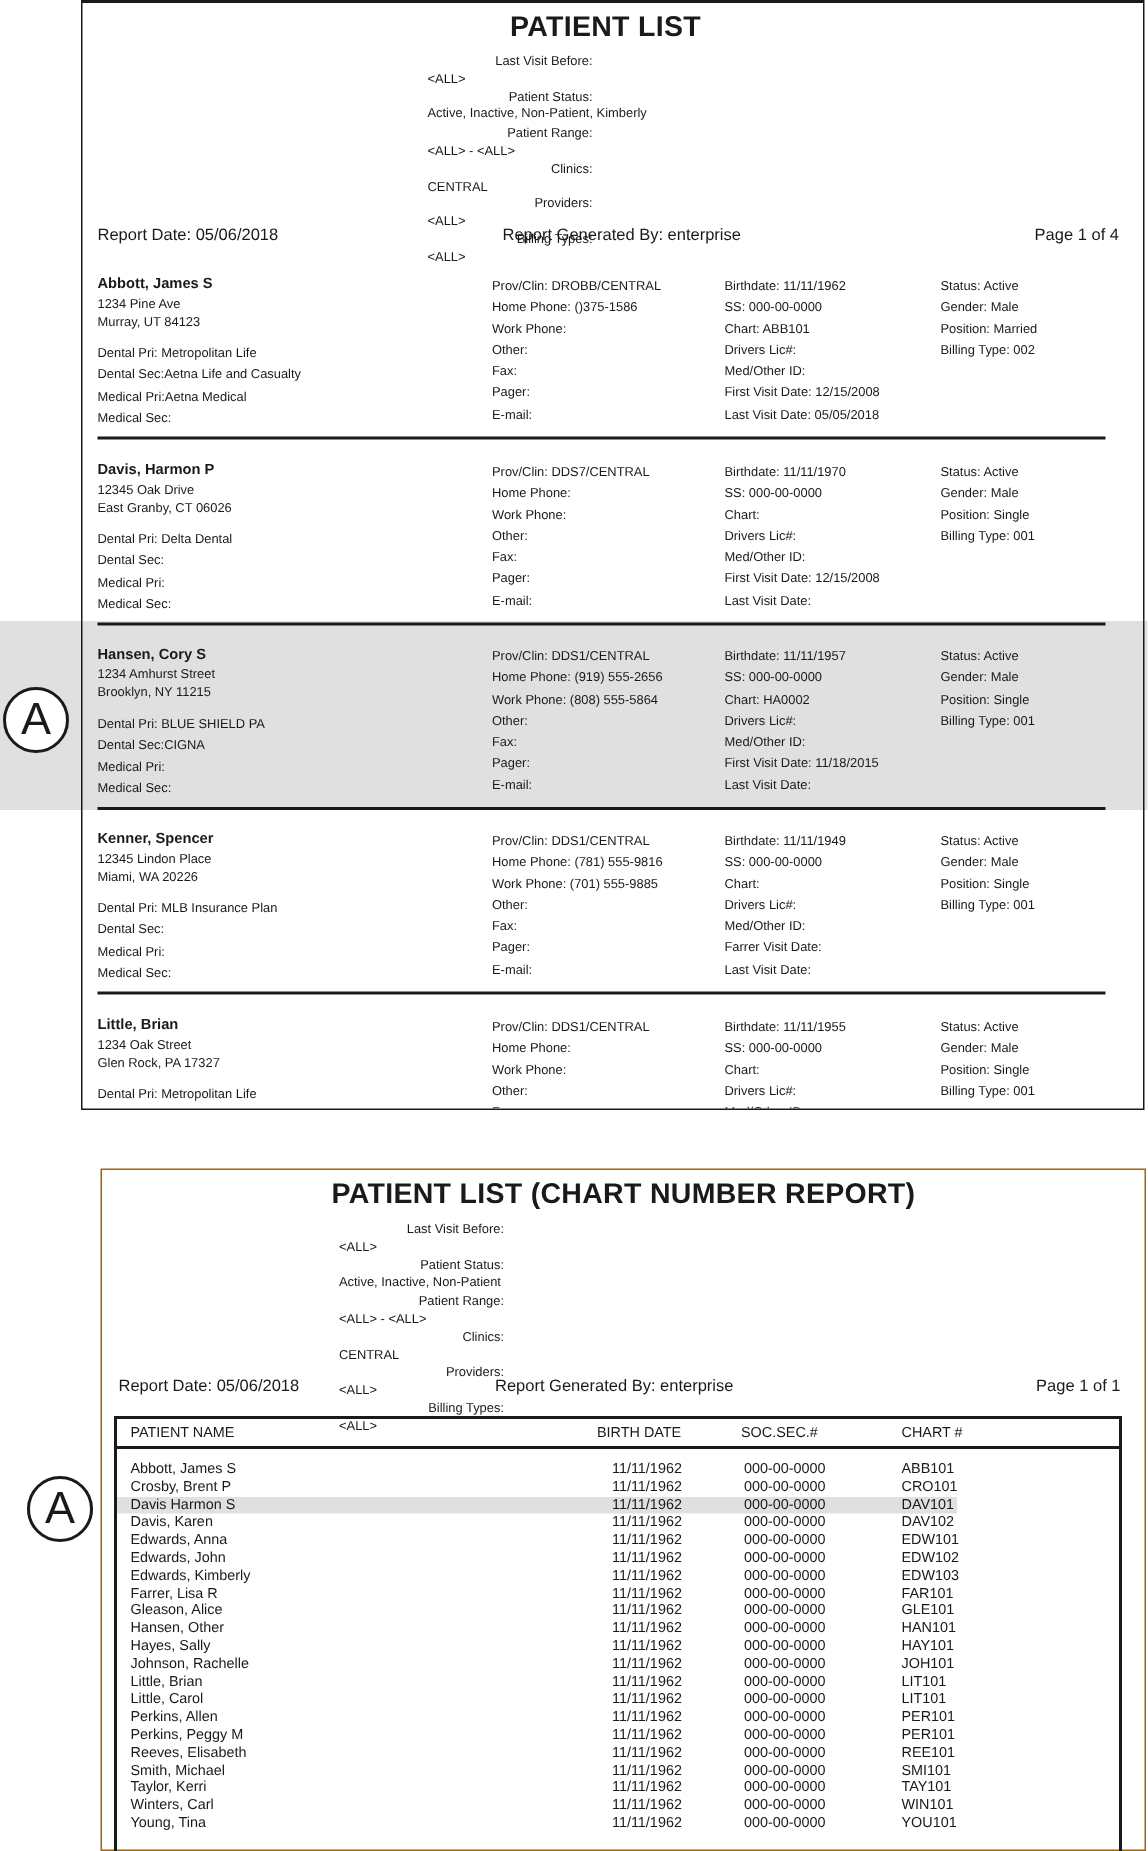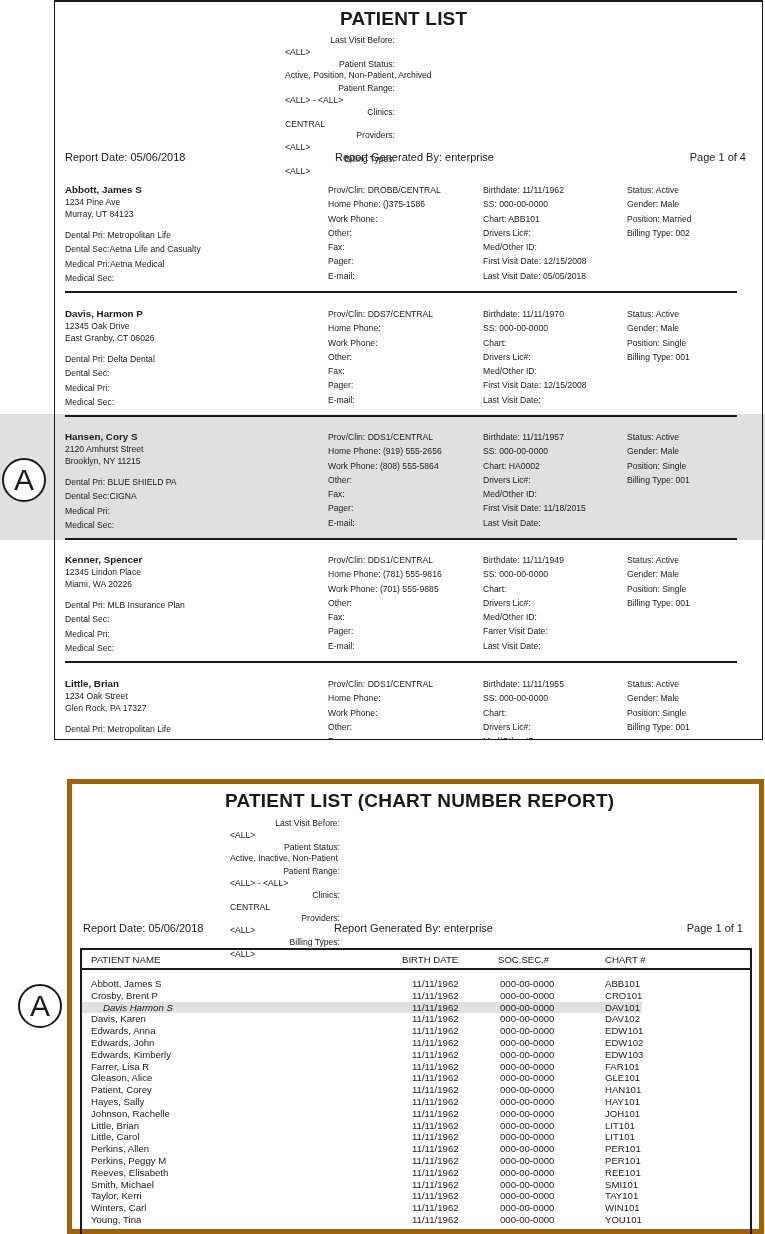--- a/index.html
+++ b/index.html
@@ -19,21 +19,21 @@
   .patient .c1 .name { font-weight:bold; font-size:9.8px; height:14px; line-height:14px; }
   .patient .c1 .addr { height:11.5px; line-height:11.5px; }
   .patient .c1 .gap { height:8px; }
   .sep { position:absolute; left:10px; width:672px; height:2px; background:#1a1a1a; }
   .highlight1 { position:absolute; left:0; top:414px; width:765px; height:126px; background:#e0e0e0; }
   .badge { position:absolute; width:44px; height:44px; border:2px solid #1a1a1a; border-radius:50%;
            box-sizing:border-box; background:#fff; display:flex; align-items:center; justify-content:center;
            font-size:30px; font-family:"Liberation Sans", sans-serif; }
   
   #page2 { position:absolute; left:67px; top:779px; width:697px; height:455px;
-           border:5px solid #a16207; box-sizing:border-box; }
+           border:1px solid #a16207; box-sizing:border-box; }
   .table-box { position:absolute; left:8px; top:164px; width:672px; height:290px;
                border:2px solid #1a1a1a; border-bottom:none; box-sizing:border-box; }
   .thead { position:absolute; left:0; top:0; width:100%; height:18px; border-bottom:2px solid #1a1a1a;
            font-size:9.6px; }
   .thead span { position:absolute; top:4px; }
   .trows { position:absolute; left:0; top:28px; width:100%; }
   .trow { position:relative; height:11.8px; line-height:11.8px; font-size:9.6px; }
   .trow span { position:absolute; top:0; }
   .trow.hl { background:#e0e0e0; width:560px; }
 </style>
@@ -44,21 +44,21 @@
 
 <div id="page1">
   <div class="title" style="left:285px; top:6px;">PATIENT LIST</div>
   <div class="crit" style="left:230px; top:33px;" id="crit1">
       <div class="row">
         <span class="lbl">Last Visit Before:</span>
         <span class="val">&lt;ALL&gt;</span>
       </div>
       <div class="row">
         <span class="lbl">Patient Status:</span>
-        <span class="val">Active, Position, Non-Patient, Archived</span>
+        <span class="val">Active, Inactive, Non-Patient, Kimberly</span>
       </div>
       <div class="row" style="margin-top:1px;">
         <span class="lbl">Patient Range:</span>
         <span class="val">&lt;ALL&gt; - &lt;ALL&gt;</span>
       </div>
       <div class="row">
         <span class="lbl">Clinics:</span>
         <span class="val">CENTRAL</span>
       </div>
       <div class="row">
@@ -144,21 +144,21 @@
           <div>Status: Active</div>
           <div>Gender: Male</div>
           <div>Position: Single</div>
           <div>Billing Type: 001</div>
         </div>
       </div>
       <div class="sep" style="top:413px;"></div>
       <div class="patient" style="top:428px;">
         <div class="col c1" style="left:10px;">
           <div class="name">Hansen, Cory S</div>
-          <div class="addr">2120 Amhurst Street</div>
+          <div class="addr">1234 Amhurst Street</div>
           <div class="addr">Brooklyn, NY  11215</div>
           <div class="gap"></div>
           <div>Dental Pri: BLUE SHIELD PA</div>
           <div>Dental Sec:CIGNA</div>
           <div>Medical Pri:</div>
           <div>Medical Sec:</div>
         </div>
         <div class="col" style="left:273px;">
           <div>Prov/Clin: DDS1/CENTRAL</div>
           <div>Home Phone: (919) 555-2656</div>
@@ -302,21 +302,21 @@
           <span style="left:418px;">000-00-0000</span>
           <span style="left:523px;">ABB101</span>
         </div>
         <div class="trow">
           <span style="left:9px;">Crosby, Brent P</span>
           <span style="left:330px;">11/11/1962</span>
           <span style="left:418px;">000-00-0000</span>
           <span style="left:523px;">CRO101</span>
         </div>
         <div class="trow hl">
-          <span style="left:21px;font-style:italic;">Davis Harmon S</span>
+          <span style="left:9px;">Davis Harmon S</span>
           <span style="left:330px;">11/11/1962</span>
           <span style="left:418px;">000-00-0000</span>
           <span style="left:523px;">DAV101</span>
         </div>
         <div class="trow">
           <span style="left:9px;">Davis, Karen</span>
           <span style="left:330px;">11/11/1962</span>
           <span style="left:418px;">000-00-0000</span>
           <span style="left:523px;">DAV102</span>
         </div>
@@ -344,21 +344,21 @@
           <span style="left:418px;">000-00-0000</span>
           <span style="left:523px;">FAR101</span>
         </div>
         <div class="trow">
           <span style="left:9px;">Gleason, Alice</span>
           <span style="left:330px;">11/11/1962</span>
           <span style="left:418px;">000-00-0000</span>
           <span style="left:523px;">GLE101</span>
         </div>
         <div class="trow">
-          <span style="left:9px;">Patient, Corey</span>
+          <span style="left:9px;">Hansen, Other</span>
           <span style="left:330px;">11/11/1962</span>
           <span style="left:418px;">000-00-0000</span>
           <span style="left:523px;">HAN101</span>
         </div>
         <div class="trow">
           <span style="left:9px;">Hayes, Sally</span>
           <span style="left:330px;">11/11/1962</span>
           <span style="left:418px;">000-00-0000</span>
           <span style="left:523px;">HAY101</span>
         </div>

